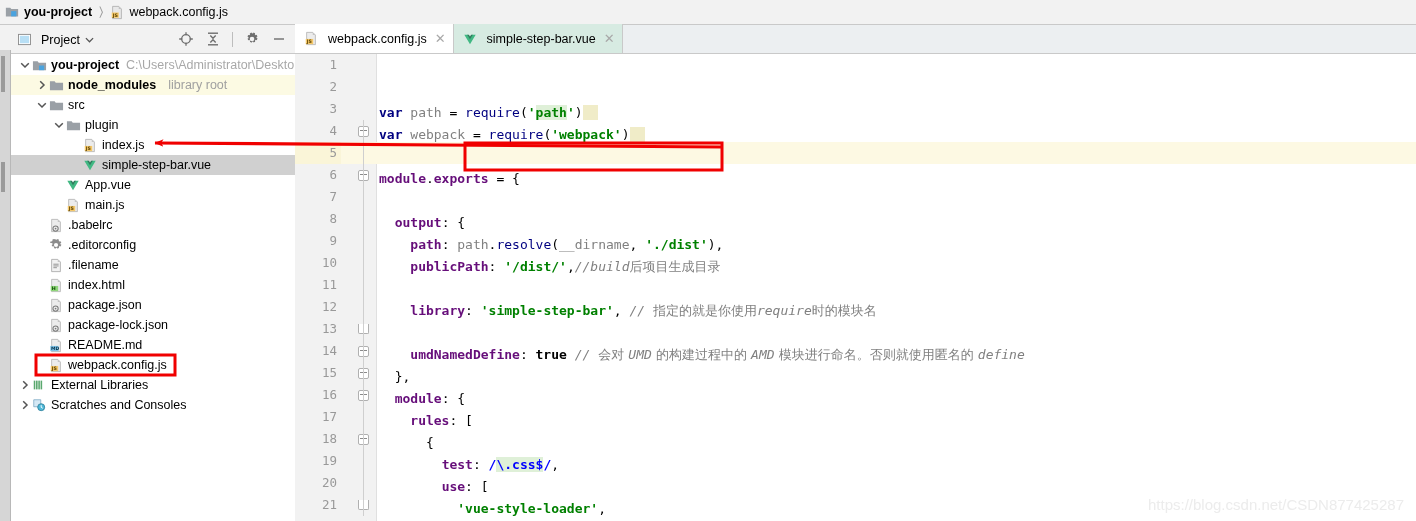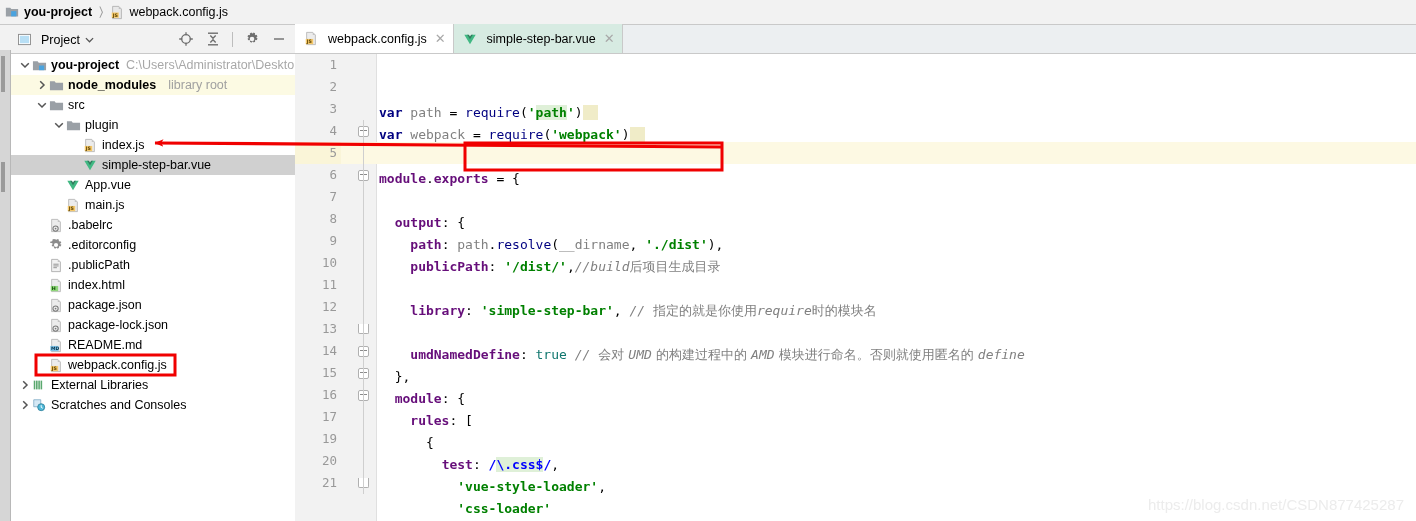--- a/index.html
+++ b/index.html
@@ -177,21 +177,21 @@
     margin-top: 48px;
   }
 
   
   .k   { color: #000080; font-weight: bold; }     
   .id  { color: #808080; }                         
   .fn  { color: #000080; }                         
   .prp { color: #660e7a; font-weight: bold; }      
   .str { color: #008000; font-weight: bold; }      
   .pun { color: #000000; }                         
-  .num { color: #0f766e; font-weight: normal; }      
+  .num { color: #000000; font-weight: bold; }      
   .cmt { color: #808080; font-style: italic; }     
   .cmtcn { color: #808080; font-style: normal; font-family: "DejaVu Sans", sans-serif; }
   .hl-str { background: #dff0d8; }
   .hl-tail { background: #f0ecc8; }
   .rx  { color: #0000ff; font-weight: bold; }
 
   .fold-mark {
     width: 9px; height: 9px;
     border: 1px solid #b0b0b0;
     border-radius: 2px;
@@ -444,21 +444,21 @@
       <div class="tree-row">
         <span style="display: inline-block; flex: 0 0 25px; width: 25px;"></span>
         <span class="tw"></span>
         <span class="ticon">
           <svg width="14" height="15" viewBox="0 0 16 16">
             <path d="M3 1h7l3 3v11H3z" fill="#f2f2f2" stroke="#9a9a9a" stroke-width="0.8"></path>
             <path d="M10 1l3 3h-3z" fill="#c4c4c4"></path>
             <path d="M5 6.5h6M5 8.5h6M5 10.5h4" stroke="#7a7a7a" stroke-width="0.9"></path>
           </svg>
         </span>
-        <span class="tlabel">.publicPath</span>
+        <span class="tlabel">.filename</span>
       </div>
       <div class="tree-row">
         <span style="display: inline-block; flex: 0 0 25px; width: 25px;"></span>
         <span class="tw"></span>
         <span class="ticon">
           <svg width="14" height="15" viewBox="0 0 16 16">
             <path d="M3 1h7l3 3v11H3z" fill="#ececec" stroke="#a8a8a8" stroke-width="0.8"></path>
             <path d="M10 1l3 3h-3z" fill="#c4c4c4"></path>
             <rect x="2" y="8.5" width="8.5" height="6" fill="#8fd67a"></rect>
             <text x="3.2" y="13.4" font-size="5.4" font-family="DejaVu Sans" fill="#0d4a00" font-weight="bold">H</text>
@@ -592,20 +592,21 @@
         <div class="code-line"><span class="lno-cell">8</span><span class="code-text"><span class="pun">    </span><span class="prp">publicPath</span><span class="pun">: </span><span class="str">'/dist/'</span><span class="pun">,</span><span class="cmt">//build</span><span class="cmtcn">后项目生成目录</span></span><span class="fold-line"></span><span class="fold-line"></span></div>
         <div class="code-line"><span class="lno-cell">9</span><span class="fold-line"></span><span class="fold-line"></span></div>
         <div class="code-line"><span class="lno-cell">10</span><span class="code-text"><span class="pun">    </span><span class="prp">library</span><span class="pun">: </span><span class="str">'simple-step-bar'</span><span class="pun">, </span><span class="cmt">// </span><span class="cmtcn">指定的就是你使用</span><span class="cmt">require</span><span class="cmtcn">时的模块名</span></span><span class="fold-line"></span><span class="fold-line"></span></div>
         <div class="code-line"><span class="lno-cell">11</span><span class="fold-line"></span><span class="fold-line"></span></div>
         <div class="code-line"><span class="lno-cell">12</span><span class="code-text"><span class="pun">    </span><span class="prp">umdNamedDefine</span><span class="pun">: </span><span class="num">true</span><span class="pun"> </span><span class="cmt">// </span><span class="cmtcn">会对 </span><span class="cmt">UMD</span><span class="cmtcn"> 的构建过程中的 </span><span class="cmt">AMD</span><span class="cmtcn"> 模块进行命名。否则就使用匿名的 </span><span class="cmt">define</span></span><span class="fold-line"></span><span class="fold-line"></span></div>
         <div class="code-line"><span class="lno-cell">13</span><span class="fold-cell"><span class="fold-end"></span></span><span class="code-text"><span class="pun">  },</span></span><span class="fold-line"></span><span class="fold-line"></span></div>
         <div class="code-line"><span class="lno-cell">14</span><span class="fold-cell"><span class="fold-mark"></span></span><span class="code-text"><span class="pun">  </span><span class="prp">module</span><span class="pun">: {</span></span><span class="fold-line"></span></div>
         <div class="code-line"><span class="lno-cell">15</span><span class="fold-cell"><span class="fold-mark"></span></span><span class="code-text"><span class="pun">    </span><span class="prp">rules</span><span class="pun">: [</span></span><span class="fold-line"></span><span class="fold-line"></span></div>
         <div class="code-line"><span class="lno-cell">16</span><span class="fold-cell"><span class="fold-mark"></span></span><span class="code-text"><span class="pun">      {</span></span><span class="fold-line"></span><span class="fold-line"></span><span class="fold-line"></span></div>
         <div class="code-line"><span class="lno-cell">17</span><span class="code-text"><span class="pun">        </span><span class="prp">test</span><span class="pun">: </span><span class="rx">/</span><span class="rx hl-str">\.css$</span><span class="rx">/</span><span class="pun">,</span></span><span class="fold-line"></span><span class="fold-line"></span><span class="fold-line"></span></div>
+        <div class="code-line"><span class="lno-cell">18</span><span class="fold-cell"><span class="fold-mark"></span></span><span class="code-text"><span class="pun">        </span><span class="prp">use</span><span class="pun">: [</span></span><span class="fold-line"></span><span class="fold-line"></span><span class="fold-line"></span><span class="fold-line"></span></div>
         <div class="code-line"><span class="lno-cell">19</span><span class="code-text"><span class="pun">          </span><span class="str">'vue-style-loader'</span><span class="pun">,</span></span><span class="fold-line"></span><span class="fold-line"></span><span class="fold-line"></span><span class="fold-line"></span></div>
         <div class="code-line"><span class="lno-cell">20</span><span class="code-text"><span class="pun">          </span><span class="str">'css-loader'</span></span><span class="fold-line"></span><span class="fold-line"></span><span class="fold-line"></span><span class="fold-line"></span></div>
         <div class="code-line"><span class="lno-cell">21</span><span class="fold-cell"><span class="fold-end"></span></span><span class="code-text"><span class="pun">        ],</span></span><span class="fold-line"></span><span class="fold-line"></span><span class="fold-line"></span><span class="fold-line"></span></div>
       </div>
   </div>
 </div>
 
 <svg id="annotations">
   <defs>
     <marker id="ahead" markerWidth="9" markerHeight="8" refX="8.5" refY="4" orient="auto" markerUnits="userSpaceOnUse">

